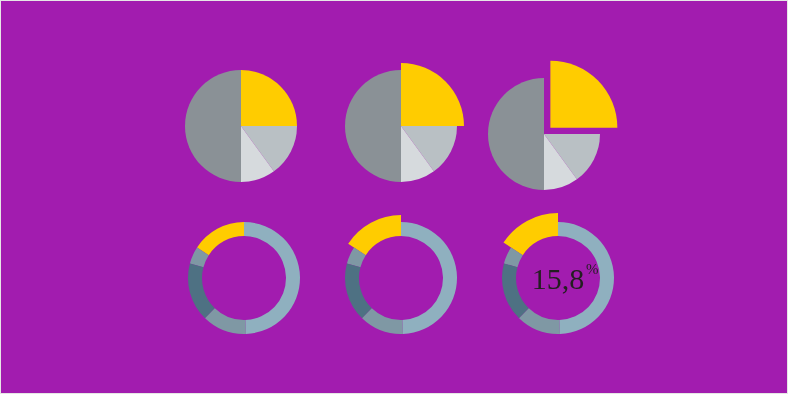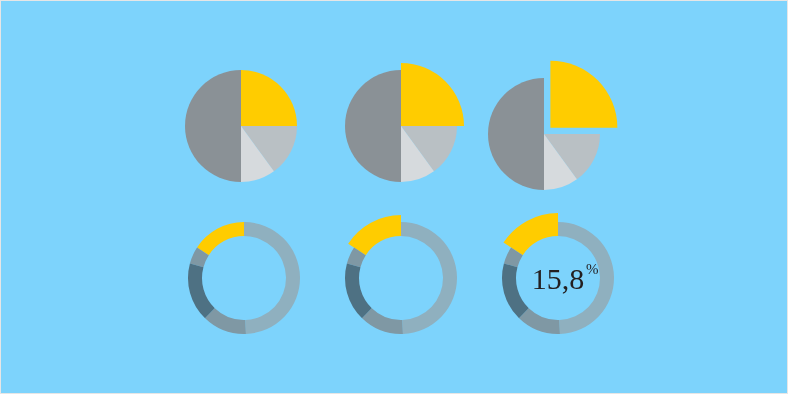--- a/index.html
+++ b/index.html
@@ -5,21 +5,21 @@
   html, body {
     margin: 0;
     padding: 0;
     background: #ffffff;
     font-family: "Liberation Sans", sans-serif;
   }
   #stage {
     position: relative;
     width: 788px;
     height: 394px;
-    background: #7dd3fc;
+    background: #a21caf;
     border: 1px solid #e6e6e6;
     box-sizing: border-box;
     overflow: hidden;
   }
   #figure-svg {
     position: absolute;
     left: 0;
     top: 0;
     width: 788px;
     height: 394px;

